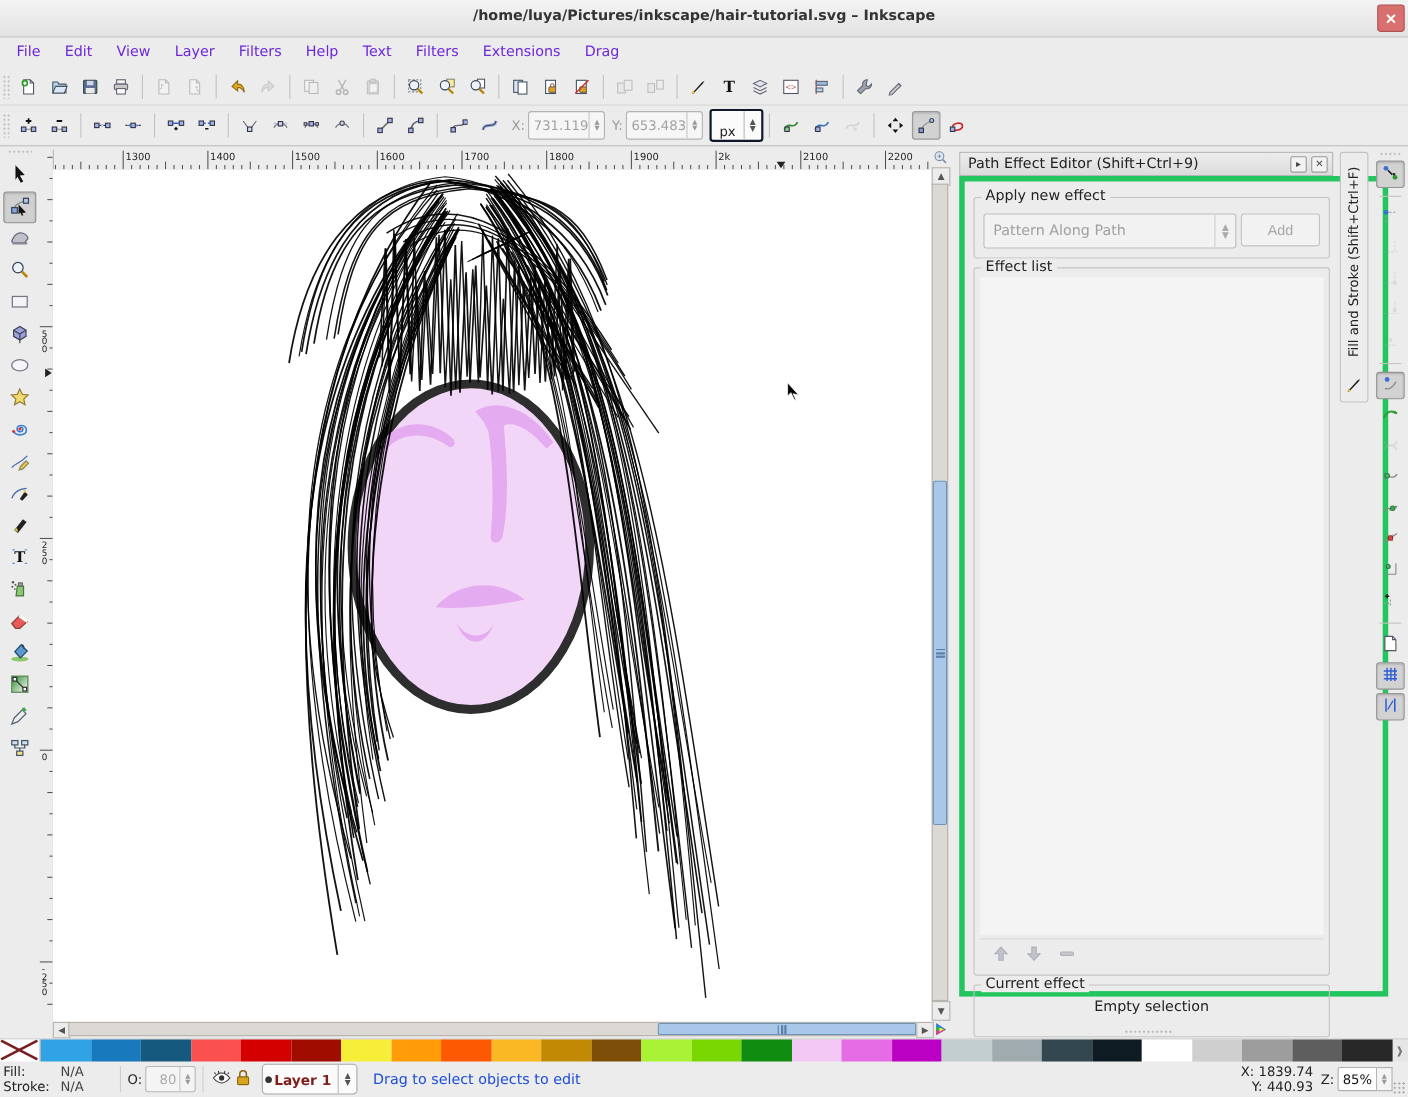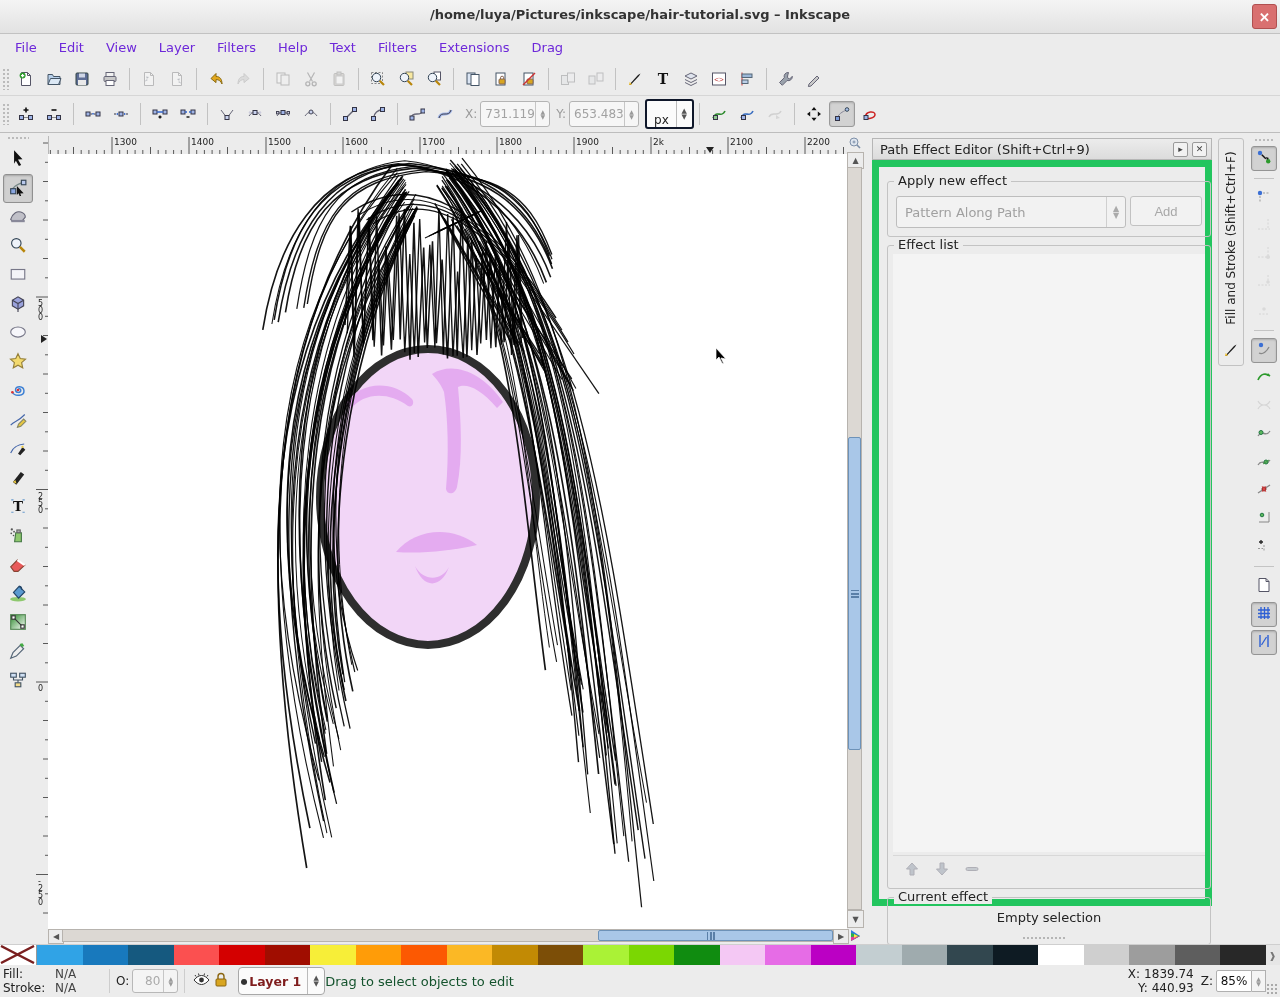--- a/index.html
+++ b/index.html
@@ -53,21 +53,21 @@
   .sb-btn{background:#ececec;border:1px solid #b7b3ae;display:flex;align-items:center;justify-content:center;color:#555;font-size:8px}
   #vsb-grip{left:851px;top:590px;width:8px;height:1px;border-top:1px solid #5a7fa8;box-shadow:0 3px 0 #5a7fa8,0 6px 0 #5a7fa8}
   #hsb-grip{left:707px;top:932px;width:1px;height:8px;border-left:1px solid #5a7fa8;box-shadow:3px 0 0 #5a7fa8,6px 0 0 #5a7fa8}
   
   #dock{left:872px;top:138px;width:340px;height:806px}
   #dock-header{position:absolute;left:0;top:0;width:340px;height:22px;background:linear-gradient(#ececec,#dcdcdc);
                border:1px solid #b6b6b6;box-sizing:border-box;display:flex;align-items:center;padding:0 4px}
   #dock-header .htitle{flex:1;font-size:13px;color:#222;padding-left:3px}
   .hbtn{width:15px;height:15px;border:1px solid #9a9a9a;border-radius:2px;background:#f2f2f2;color:#444;
         font-size:9px;line-height:13px;text-align:center;margin-left:4px;padding:0}
-  #dock-frame{position:absolute;left:0;top:22px;width:340px;height:746px;border:7px solid #22c55e;background:#ececec;box-sizing:border-box}
+  #dock-frame{position:absolute;left:0;top:22px;width:390px;height:746px;border:5px solid #22c55e;background:#ececec;box-sizing:border-box}
   .groupbox{position:absolute;border:1px solid #c3c3c3;border-radius:3px}
   .groupbox .glabel{position:absolute;top:-9px;left:6px;background:#ececec;padding:0 4px;font-size:13px;color:#222}
   #g-apply{left:8px;top:14px;width:322px;height:54px}
   #g-list{left:8px;top:78px;width:322px;height:642px}
   #g-current{left:8px;top:730px;width:322px;height:46px;}
   #effect-combo{position:absolute;left:8px;top:14px;width:228px;height:30px;border:1px solid #bdbdbd;border-radius:3px;background:#f2f2f2;display:flex;align-items:center}
   #effect-combo .cval{flex:1;padding:0 8px;color:#a0a0a0;font-size:13px}
   #effect-combo .carr{border-left:1px solid #cfcfcf;height:100%;width:18px;display:flex;flex-direction:column;align-items:center;justify-content:center;color:#aaa;font-size:8px;line-height:7px}
   #add-btn{position:absolute;right:8px;top:14px;width:72px;height:30px;border:1px solid #c2c2c2;border-radius:3px;background:#f2f2f2;color:#a8a8a8;font-size:13px}
   #list-area{position:absolute;left:5px;top:8px;right:5px;bottom:36px;background:#f4f4f4}
@@ -100,21 +100,21 @@
   #fs-block .val{color:#444}
   .ssep{width:1px;height:24px;background:#cdcdcd;margin:0 6px}
   #opacity-box{display:flex;align-items:center}
   #opacity-box .olab{color:#222;margin-right:3px}
   .mini-spin{display:flex;border:1px solid #b8b8b8;border-radius:3px;background:#f4f4f4;height:22px;align-items:center}
   .mini-spin .val{width:24px;text-align:right;padding:0 3px;color:#aaa}
   #layer-combo{display:flex;border:1px solid #a8a8a8;border-radius:4px;background:#fbfbfb;height:26px;align-items:center;margin-left:8px}
   #layer-combo .lc-ico{width:10px;text-align:center;color:#333;font-size:8px}
   #layer-combo .lc-val{font-weight:bold;font-size:12.5px;padding:0 6px 0 0;color:#7f1d1d}
   #layer-combo .carr{border-left:1px solid #bbb;height:100%;width:16px;display:flex;flex-direction:column;align-items:center;justify-content:center;color:#555;font-size:7px;line-height:6px}
-  #status-msg{font-size:13px;color:#14532d;flex:1}
+  #status-msg{margin-left:14px;font-size:13px;color:#1d4ed8;flex:1}
   #coords{display:flex;flex-direction:column;line-height:14px;font-size:12px;text-align:right;margin-right:4px}
   #coords .crow{display:flex;justify-content:flex-end;gap:4px}
   #zoom-box{display:flex;align-items:center;margin-right:14px}
   #zoom-box .zlab{margin:0 3px}
   #zoom-box .zval{width:34px;text-align:center;color:#111;background:#fff;border:1px solid #b0b0b0;border-radius:2px 0 0 2px;height:20px;line-height:20px}
   #resize-grip{position:absolute;right:2px;bottom:2px;width:12px;height:12px;
      background:radial-gradient(#aaa 30%,transparent 32%) 0 0/4px 4px}
 </style>
 </head>
 <body>

